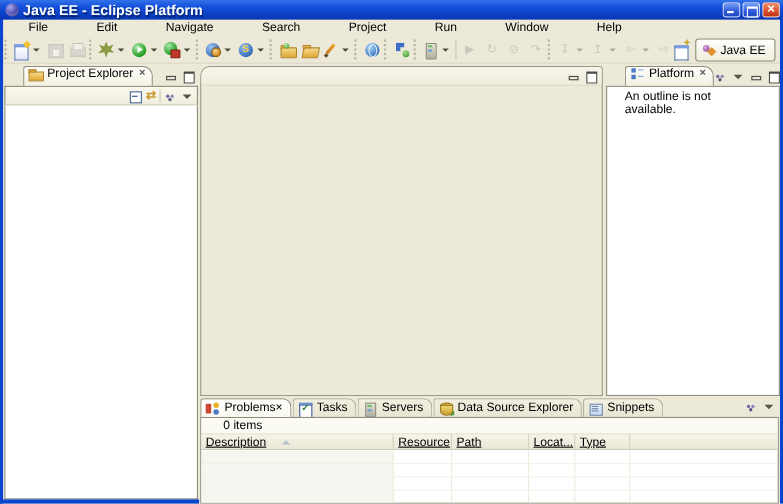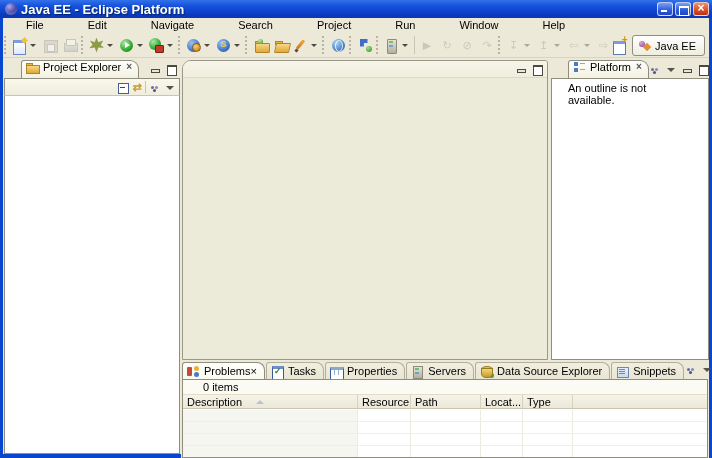--- a/index.html
+++ b/index.html
@@ -115,21 +115,21 @@
 
   
   .bottom { position:absolute; left:179px; right:1px; top:304px; bottom:0; }
   .bt-head { height:17px; display:flex; align-items:flex-end; }
   .bt-tabs { display:flex; align-items:flex-end; flex:1; }
   .b-tab { display:inline-flex; align-items:center; height:17px; padding:0 7px 0 4px; margin-right:1px; border:1px solid #B2AF9C; border-bottom:none; border-radius:3px 8px 0 0; background:linear-gradient(#F2EFE0,#E8E5D4); position:relative; white-space:nowrap; }
   .b-tab.active { border-color:#8E8D7E; background:linear-gradient(#FEFEFC,#FAF9F0); z-index:3; }
   .bt-head .pbtns { margin:0 3px 4px 0; }
   .bt-body { position:absolute; top:17px; left:0; right:0; bottom:0; background:#fff; border:1px solid #8E8D7E; overflow:hidden; }
   .bt-status { height:14px; line-height:14px; padding-left:20px; background:#FBFAF3; }
-  .bt-table-head { height:15px; display:flex; background:linear-gradient(#F6F4E8,#EBE8D8); border-top:1px solid #E0DDC8; border-bottom:1px solid #C8C5B2; }
+  .bt-table-head { height:15px; display:flex; background:linear-gradient(#F6F4E8,#EBE8D8); border-top:1px solid #E0DDC8; border-bottom:1px solid #C8C5B2;text-decoration:underline; }
   .th { padding:0 4px; line-height:14px; border-right:1px solid #D5D2C0; display:flex; align-items:center; white-space:nowrap; overflow:hidden; }
   .sort-tri { width:0; height:0; border-left:4px solid transparent; border-right:4px solid transparent; border-bottom:4px solid #B9C4CE; margin-left:14px; }
   .rows { position:absolute; top:30px; left:0; right:0; bottom:0; }
   .trow { height:12px; display:flex; border-bottom:1px solid #F1EFE2; }
   .td { border-right:1px solid #EDEBDD; height:100%; }
   .td.c0 { background:#F6F6F0; }
 
   
   .c0 { width:175px; } .c1 { width:53px; } .c2 { width:70px;text-align:right; } .c3 { width:42px; } .c4 { width:50px; } .cf { flex:1; border-right:none; }
 
@@ -360,24 +360,20 @@
       <div class="bt-head">
         <div class="bt-tabs">
           <span class="b-tab active">
             <span class="ti ti-problems"></span>
             <span>Problems</span>
             <span class="x">×</span>
           </span>
           <span class="b-tab">
             <span class="ti ti-tasks"></span>
             <span>Tasks</span>
-          </span>
-          <span class="b-tab">
-            <span class="ti ti-props"></span>
-            <span>Properties</span>
           </span>
           <span class="b-tab">
             <span class="ti ti-servers"></span>
             <span>Servers</span>
           </span>
           <span class="b-tab">
             <span class="ti ti-dse">
                 <span class="dot"></span>
               </span>
             <span>Data Source Explorer</span>

